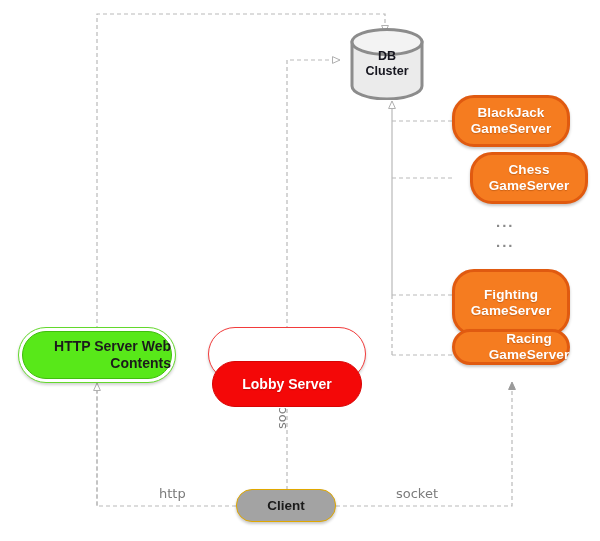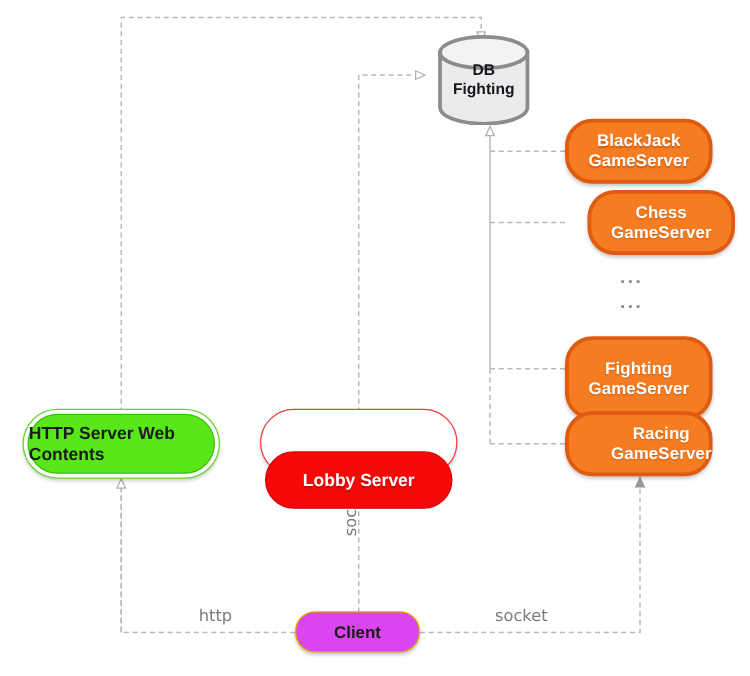--- a/index.html
+++ b/index.html
@@ -69,21 +69,21 @@
     background: #58e819;
     border: 1.5px solid #3fbd0d;
     border-radius: 26px;
     color: #1b1b1b;
     font-weight: bold;
     font-size: 14px;
     line-height: 1.2;
     display: flex;
     align-items: center;
     justify-content: center;
-    text-align: left;
+    text-align: right;
   }
 
   
   .red-outer {
     position: absolute;
     box-sizing: border-box;
     border: 1px solid #f23b3b;
     border-radius: 30px;
     background: #ffffff;
     padding: 3px;
@@ -103,21 +103,21 @@
     display: flex;
     align-items: center;
     justify-content: center;
     text-align: center;
     text-shadow: 0 1px 1px rgba(130,0,0,.4);
     margin-top: 30px;
   }
 
   
   .client {
-    background: #d946ef;
+    background: #a3a3a3;
     border: 1.5px solid #e0a800;
     border-radius: 16px;
     color: #1b1b1b;
     font-size: 13.5px;
     box-shadow: 0 2px 3px rgba(0,0,0,.22);
     justify-content: center;
   }
 
   
   #db-cluster {
@@ -199,42 +199,42 @@
       <path d="M 336 506 L 512 506 L 512 382" stroke-dasharray="4,3" marker-end="url(#solid-arrow)"></path>
     </g>
   </svg>
 
   <div id="db-cluster" style="left:348px; top:28px; width:78px; height:72px;">
     <svg width="78" height="72" viewBox="0 0 78 72">
       <path d="M4,14 L4,58 A35,13 0 0 0 74,58 L74,14 Z" fill="#ebebeb" stroke="#8c8c8c" stroke-width="3"></path>
       <ellipse cx="39" cy="14" rx="35" ry="12.5" fill="#f3f3f3" stroke="#8c8c8c" stroke-width="3"></ellipse>
     </svg>
     <div class="db-label">DB
-Fighting</div>
+Cluster</div>
   </div>
 
   <div class="node gs" style="left:452px; top:95px; width:118px; height:52px;align-items:center;">
     <span class="label">BlackJack
 GameServer</span>
   </div>
 
   <div class="node gs" style="left:470px; top:152px; width:118px; height:52px;">
     <span class="label">Chess
 GameServer</span>
   </div>
 
   <div class="ellipsis" style="left:496px; top:213px;">...</div>
   <div class="ellipsis" style="left:496px; top:233px;">...</div>
 
   <div class="node gs" style="left:452px; top:269px; width:118px; height:67px;">
     <span class="label">Fighting
 GameServer</span>
   </div>
 
-  <div class="node gs" style="left:452px; top:329px; width:118px; height:52px;padding-left:36px;">
+  <div class="node gs" style="left:452px; top:329px; width:118px; height:36px;padding-left:36px;">
     <span class="label">Racing
 GameServer</span>
   </div>
 
   <div class="green-outer" style="left:18px; top:327px; width:158px; height:56px;">
     <div class="green-inner">
       <span class="label">HTTP Server
 Web Contents</span>
     </div>
   </div>

